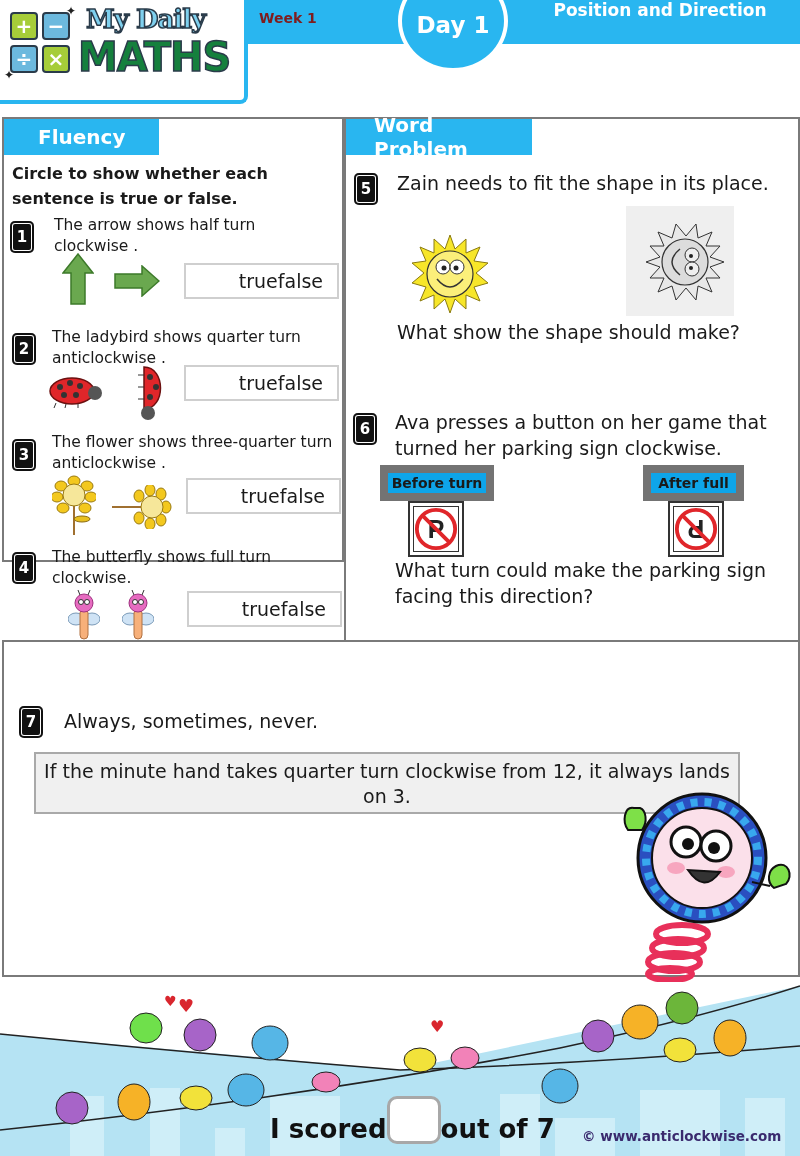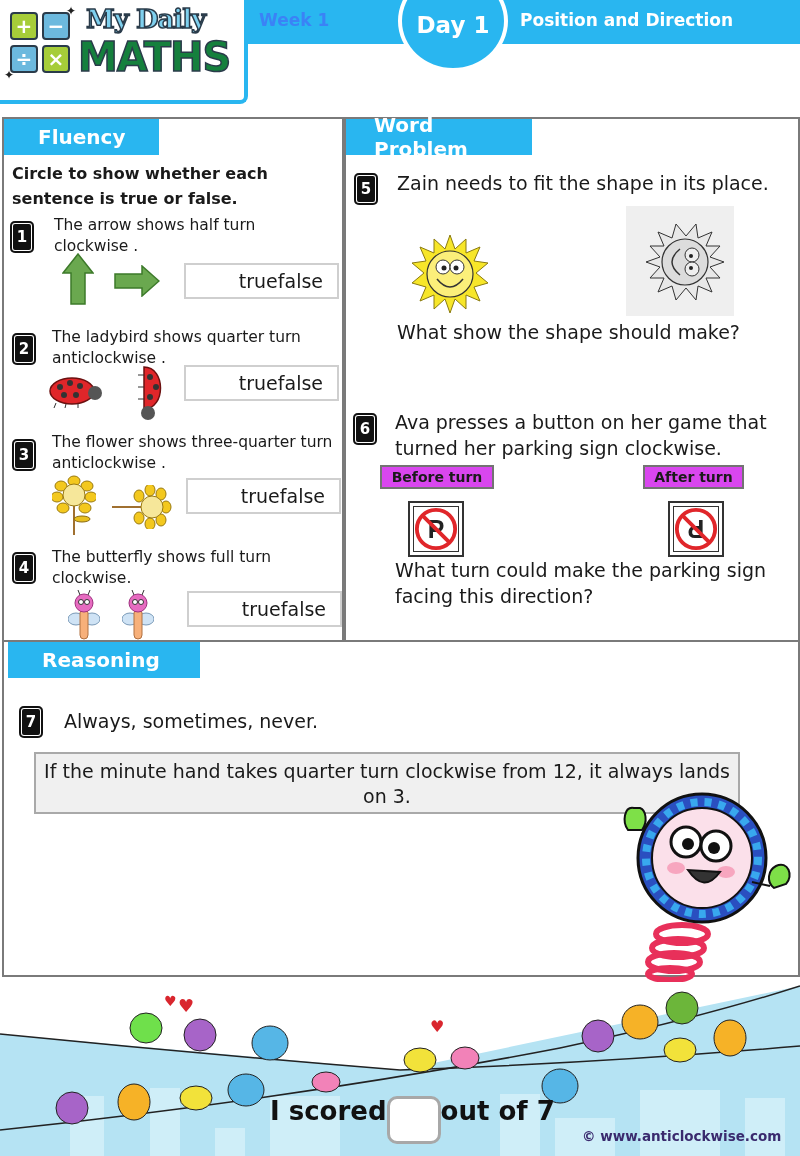--- a/index.html
+++ b/index.html
@@ -14,56 +14,56 @@
     grid-template-columns: 28px 28px; gap: 4px; }
   .logo-tile { width: 28px; height: 28px; border-radius: 4px; border: 2px solid #2a3b4a;
     display: flex; align-items: center; justify-content: center; font-weight: bold; font-size: 20px; color: #fff; }
   .logo-tile.g { background: #a6cd39; }
   .logo-tile.b { background: #6cb9de; }
   .logo-text-top { position: absolute; left: 86px; top: 4px; font-family: "DejaVu Serif", serif;
     font-weight: bold; font-size: 26px; color: #7fd0ee; -webkit-text-stroke: 1.5px #2a3b4a; letter-spacing: -1px; }
   .logo-text-bot { position: absolute; left: 78px; top: 34px; font-family: "DejaVu Sans", sans-serif;
     font-weight: bold; font-size: 40px; color: #15803d; -webkit-text-stroke: 1.5px #2a3b4a; letter-spacing: -1px; }
   .sparkle { position: absolute; font-size: 12px; color: #222; }
-  .week { position: absolute; left: 259px; top: 10px; color: #3b82f6; font-weight: bold; font-size: 17px; }
+  .week { position: absolute; left: 259px; top: 10px; color: #7f1d1d; font-weight: bold; font-size: 14px; }
   .day-circle { position: absolute; left: 398px; top: -30px; width: 110px; height: 102px; border-radius: 50%;
     background: #29b6f0; border: 4px solid #fff; display: flex; align-items: flex-end; justify-content: center; padding-bottom: 30px; }
   .day-circle span { color: #fff; font-weight: bold; font-size: 23px; }
-  .topic { position: absolute; left: 520px; top: 10px; width: 280px; color: #fff; font-weight: bold; font-size: 17px; }
+  .topic { position: absolute; left: 520px; top: 0; width: 280px; text-align: center; color: #fff; font-weight: bold; font-size: 17px; }
 
   
   .panel { position: absolute; border: 2px solid #7a7a7a; background: #fff; }
-  .p-fluency { left: 2px; top: 117px; width: 342px; height: 525px; }
+  .p-fluency { left: 2px; top: 117px; width: 342px; height: 445px; }
   .p-word { left: 344px; top: 117px; width: 456px; height: 525px; border-left: 2px solid #7a7a7a; }
   .p-reason { left: 2px; top: 640px; width: 798px; height: 337px; }
   .sec-tab { position: absolute; left: 0; top: 0; height: 36px; background: #29b6f0; color: #fff;
     font-weight: bold; font-size: 20px; display: flex; align-items: center; padding-left: 34px; }
 
   .qnum { position: absolute; width: 24px; height: 32px; background: #111; color: #fff; border-radius: 5px;
     display: flex; align-items: center; justify-content: center; font-size: 15px; font-weight: bold;
     box-shadow: inset 0 0 0 2px #111, inset 0 0 0 3px #fff; }
   .txt { position: absolute; font-size: 15.5px; line-height: 21px; color: #1a1a1a; }
   .txt-lg { position: absolute; font-size: 19px; line-height: 26px; color: #1a1a1a; }
   .tf-box { position: absolute; width: 155px; height: 36px; border: 2px solid #cfcfcf; background: #fff;
     display: flex; align-items: center; justify-content: flex-end; padding: 0 14px 0 10px; font-size: 19px; }
   .intro { position: absolute; left: 8px; top: 42px; font-weight: bold; font-size: 16px; line-height: 25px; }
 
   
   .pic { position: absolute; }
-  .label-box { position: absolute; height: 24px; background: #d946ef; border: 2px solid #737373; font-weight: bold;
+  .label-box { position: absolute; height: 36px; background: #0ea5e9; border: 8px solid #737373; font-weight: bold;
     font-size: 14px; display: flex; align-items: center; justify-content: center; }
   .sign { position: absolute; width: 56px; height: 56px; border: 2px solid #333; background: #fff; padding: 3px; }
   .sign-inner { width: 100%; height: 100%; border: 1px solid #333; display: flex; align-items: center; justify-content: center; }
 
   .statement { position: absolute; left: 30px; top: 110px; width: 706px; height: 62px; background: #f0f0f0;
     border: 2px solid #a9a9a9; font-size: 19px; line-height: 25px; text-align: center; padding-top: 5px; }
 
   
   .footer { position: absolute; left: 0; top: 978px; width: 800px; height: 178px; overflow: hidden; }
-  .score { position: absolute; left: 270px; top: 1096px; display: flex; align-items: flex-start; }
+  .score { position: absolute; left: 270px; top: 1096px; display: flex; align-items: flex-end; }
   .score-lbl { font-weight: bold; font-size: 26px; color: #111; }
   .score-box { width: 54px; height: 48px; border-radius: 10px; border: 3px solid #a8a8a8; background: #fff; }
   .copyright { position: absolute; left: 582px; top: 1128px; font-size: 13.5px; font-weight: bold; color: #3a2a6e; }
 </style>
 </head>
 <body>
 
 <div class="hdr-band"></div>
 <div class="logo-wrap">
   <div class="logo-icons">
@@ -216,21 +216,21 @@
           <circle cx="60" cy="45" r="2" fill="#222"></circle>
         <path d="M41,56 Q54,72 67,56" fill="none" stroke="#333" stroke-width="1.5"></path>
       </g>
     </svg>
   </div>
   <div class="txt-lg" style="left:51px;top:200px;width:400px;">What show the shape should make?</div>
 
   <div class="qnum" style="left:7px;top:294px;">6</div>
   <div class="txt-lg" style="left:49px;top:290px;width:405px;">Ava presses a button on her game that turned her parking sign clockwise.</div>
   <div class="label-box" style="left:34px;top:346px;width:114px;">Before turn</div>
-  <div class="label-box" style="left:297px;top:346px;width:101px;">After turn</div>
+  <div class="label-box" style="left:297px;top:346px;width:101px;">After full</div>
   <div class="sign" style="left:62px;top:382px;">
     <div class="sign-inner">
       <svg width="46" height="46" viewBox="0 0 46 46">
         <circle cx="23" cy="23" r="20" fill="#fff" stroke="#e0262a" stroke-width="4"></circle>
         <text x="23" y="32" text-anchor="middle" font-family="Liberation Sans, sans-serif" font-weight="bold" font-size="26" fill="#222">P</text>
         <line x1="9" y1="9" x2="37" y2="37" stroke="#e0262a" stroke-width="4"></line>
       </svg>
     </div>
   </div>
   <div class="sign" style="left:322px;top:382px;">
@@ -241,21 +241,20 @@
           <text x="23" y="32" text-anchor="middle" font-family="Liberation Sans, sans-serif" font-weight="bold" font-size="26" fill="#222">P</text>
         </g>
         <line x1="9" y1="9" x2="37" y2="37" stroke="#e0262a" stroke-width="4"></line>
       </svg>
     </div>
   </div>
   <div class="txt-lg" style="left:49px;top:438px;width:405px;">What turn could make the parking sign facing this direction?</div>
 </div>
 
 <div class="panel p-reason">
-  <div class="sec-tab" style="left:4px;width:192px;">Reasoning</div>
   <div class="qnum" style="left:15px;top:64px;">7</div>
   <div class="txt-lg" style="left:60px;top:66px;width:400px;">Always, sometimes, never.</div>
   <div class="statement">If the minute hand takes quarter turn clockwise from 12, it always lands on 3.</div>
 
   <svg class="pic" style="left:612px;top:150px;" width="190" height="190" viewBox="0 0 190 190">
 
     <g fill="none" stroke="#e8305a" stroke-width="6">
       <ellipse cx="66" cy="142" rx="26" ry="9"></ellipse>
         <ellipse cx="62" cy="156" rx="26" ry="9"></ellipse>
       <ellipse cx="58" cy="170" rx="26" ry="9"></ellipse>

